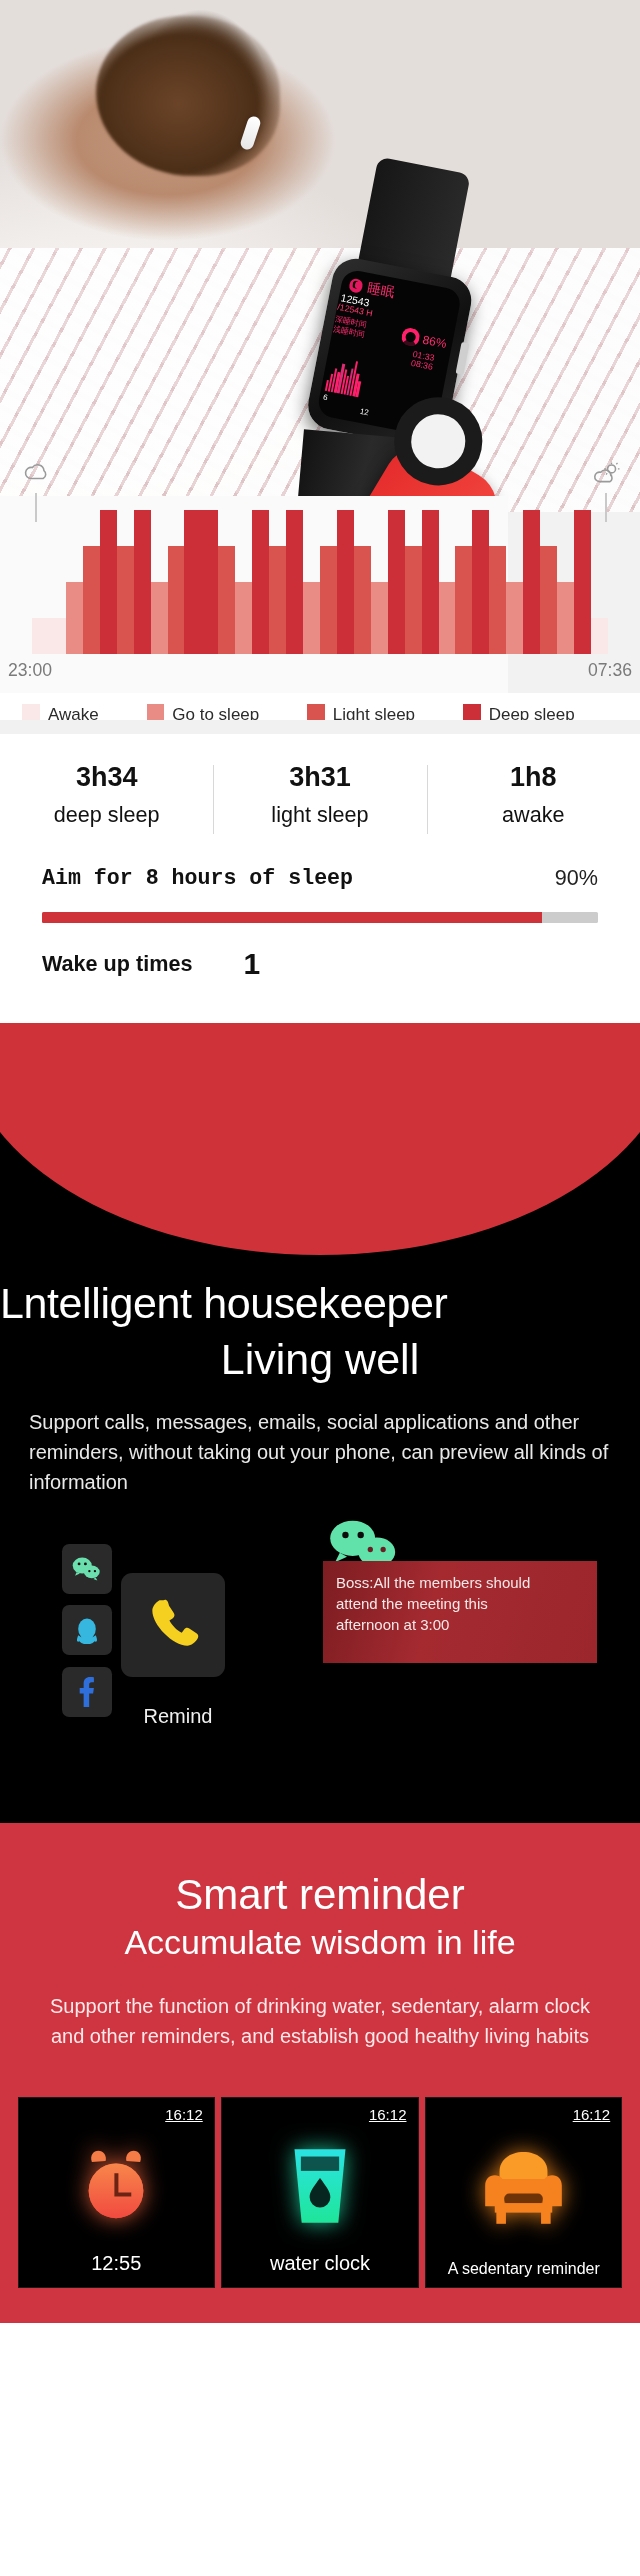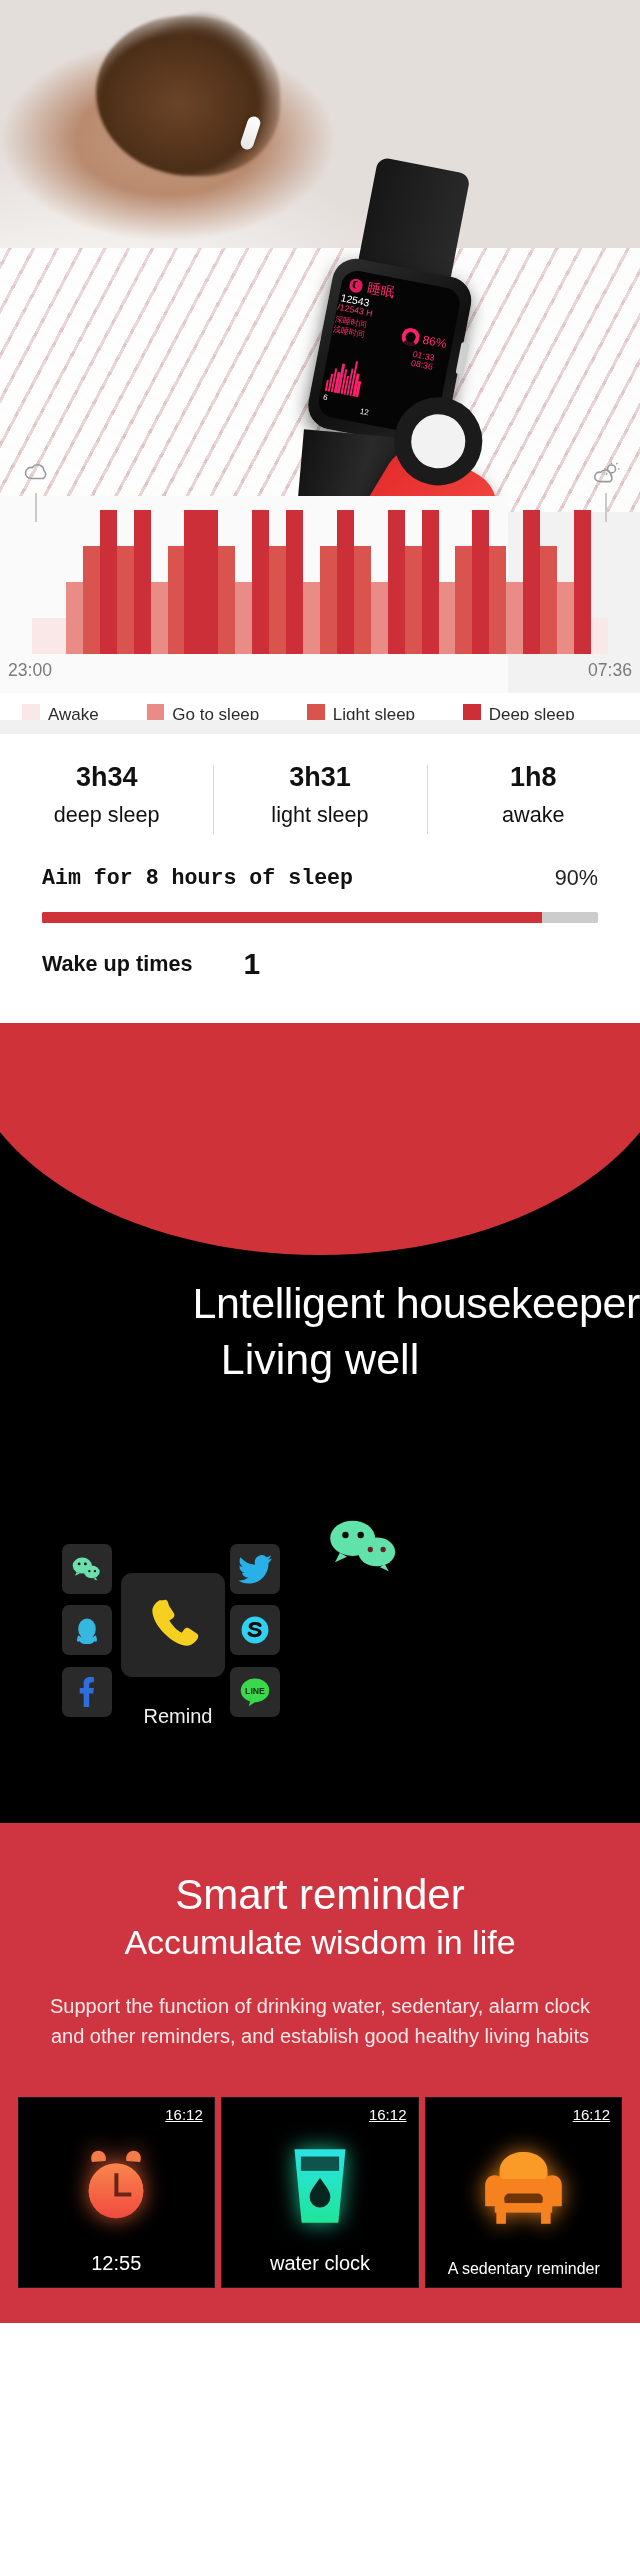--- a/index.html
+++ b/index.html
@@ -112,21 +112,21 @@
   .housekeeper {
     position:relative; width:640px; height:800px; background:#000; overflow:hidden;
   }
   .red-cap {
     position:absolute; left:-6%; top:0; width:112%; height:232px;
     background:#d0323a;
     border-bottom-left-radius:52% 100%;
     border-bottom-right-radius:52% 100%;
   }
   .hk-h1 {
-    position:absolute; top:256px; width:640px; text-align:right;
+    position:absolute; top:256px; width:640px; text-align:left;
     font-size:43px; color:#fff; line-height:1.16; letter-spacing:-0.4px;
   }
   .hk-h2 {
     position:absolute; top:312px; width:640px; text-align:center;
     font-size:43px; color:#fff; line-height:1.16;
   }
   .hk-desc {
     position:absolute; top:384px; left:29px; width:584px;
     font-size:20px; color:#e8e8e8; line-height:1.5;
   }
@@ -350,20 +350,21 @@
       <span class="wake-val">1</span>
     </div>
   </div>
 </section>
 
 <section class="housekeeper">
   <div class="red-cap"></div>
 
   <div class="hk-h1">Lntelligent housekeeper</div>
   <div class="hk-h2">Living well</div>
+  <div class="hk-desc">Support calls, messages, emails, social applications and other reminders, without taking out your phone, can preview all kinds of information</div>
 
   <div class="apps-zone">
     <div class="app-col left">
       <div class="app-tile">
         <svg width="32" height="27" viewBox="0 0 40 34">
           <ellipse cx="14" cy="12" rx="12" ry="10" fill="#6bdfad"></ellipse>
           <path d="M7 20l-2 5 6-3z" fill="#6bdfad"></path>
           <circle cx="10" cy="10" r="1.8" fill="#111"></circle>
             <circle cx="18" cy="10" r="1.8" fill="#111"></circle>
           <ellipse cx="26" cy="20" rx="10" ry="8" fill="#6bdfad"></ellipse>
@@ -385,55 +386,40 @@
         </svg>
       </div>
     </div>
 
     <div class="phone-tile">
       <svg width="62" height="62" viewBox="0 0 78 78">
         <path d="M22 8c-5 3-9 8-9 13 0 18 26 44 44 44 5 0 10-4 13-9 1.5-2.5.8-5-1.5-6.6l-9-6c-2.2-1.5-5-1-6.5 1.2l-3 4.3c-6-3-12.5-9.5-15.5-15.5l4.3-3c2.2-1.5 2.7-4.3 1.2-6.5l-6-9C32.5 7.2 29.5 6.5 27 8z" fill="#f5d020"></path>
       </svg>
     </div>
 
-    <div class="app-col right">
-      <div class="app-tile">
-        <svg width="34" height="29" viewBox="0 0 42 36">
-          <path d="M42 4.3a16 16 0 0 1-4.9 1.4A8.7 8.7 0 0 0 40.9.7a17 17 0 0 1-5.5 2.1A8.6 8.6 0 0 0 20.8 10c0 .7 0 1.4.2 2A24.4 24.4 0 0 1 3 2.9a8.6 8.6 0 0 0 2.7 11.5A8.5 8.5 0 0 1 1.7 13.3v.1a8.6 8.6 0 0 0 6.9 8.5 8.6 8.6 0 0 1-3.9.1 8.6 8.6 0 0 0 8 6A17.3 17.3 0 0 1 0 31.6 24.3 24.3 0 0 0 13.2 35.5c15.9 0 24.6-13.2 24.6-24.6v-1.1A17.5 17.5 0 0 0 42 4.3z" fill="#29b0e8"></path>
-        </svg>
-      </div>
-      <div class="app-tile">
-        <svg width="30" height="30" viewBox="0 0 38 38">
-          <circle cx="19" cy="19" r="17" fill="#2fd0f0"></circle>
-          <path d="M19 9c-5 0-8 2.2-8 5.4 0 6.5 11.8 4 11.8 7.6 0 1.4-1.6 2.4-3.9 2.4-4.4 0-5.2-3.3-7.3-3.3-1.2 0-2 .9-2 2 0 2.6 3.8 5 9.3 5 5.3 0 8.5-2.5 8.5-5.8 0-6.8-11.9-4.6-11.9-7.7 0-1.2 1.3-2 3.4-2 3.9 0 4.7 2.7 6.6 2.7 1.2 0 1.9-.8 1.9-1.9 0-2.3-3.4-4.4-8.4-4.4z" fill="#0d0d0d"></path>
-        </svg>
-      </div>
-      <div class="app-tile">
-        <svg width="32" height="30" viewBox="0 0 40 38">
-          <ellipse cx="20" cy="17" rx="18" ry="15" fill="#3ad84b"></ellipse>
-          <path d="M14 30l-2 7 8-5z" fill="#3ad84b"></path>
-          <text x="20" y="22" font-family="Liberation Sans, sans-serif" font-size="11" font-weight="bold" fill="#0b2f10" text-anchor="middle">LINE</text>
-        </svg>
-      </div>
-    </div>
 
     <div class="remind-lbl">Remind</div>
   </div>
 
   <svg class="wechat-big" viewBox="0 0 96 66">
     <ellipse cx="32" cy="24" rx="28" ry="22" fill="#61e2ab"></ellipse>
     <path d="M16 42l-6 12 15-7z" fill="#61e2ab"></path>
     <circle cx="23" cy="20" r="4" fill="#0c0c0c"></circle>
       <circle cx="42" cy="20" r="4" fill="#0c0c0c"></circle>
     <ellipse cx="62" cy="41" rx="23" ry="18" fill="#61e2ab"></ellipse>
     <path d="M72 56l5 9-11-5z" fill="#61e2ab"></path>
     <circle cx="54" cy="38" r="3.3" fill="#6b1f24"></circle>
       <circle cx="70" cy="38" r="3.3" fill="#6b1f24"></circle>
   </svg>
 
+  <div class="msg-card">
+    <div class="msg-text">Boss:All the members should</div>
+    <div class="msg-text">attend the meeting this</div>
+    <div class="msg-text">afternoon at 3:00</div>
+  </div>
 </section>
 
 <section class="smart">
   <div class="sm-h1">Smart reminder</div>
   <div class="sm-h2">Accumulate wisdom in life</div>
   <div class="sm-desc">Support the function of drinking water, sedentary, alarm clock and other reminders, and establish good healthy living habits</div>
 
   <div class="cards">
 
     <div class="wcard">

